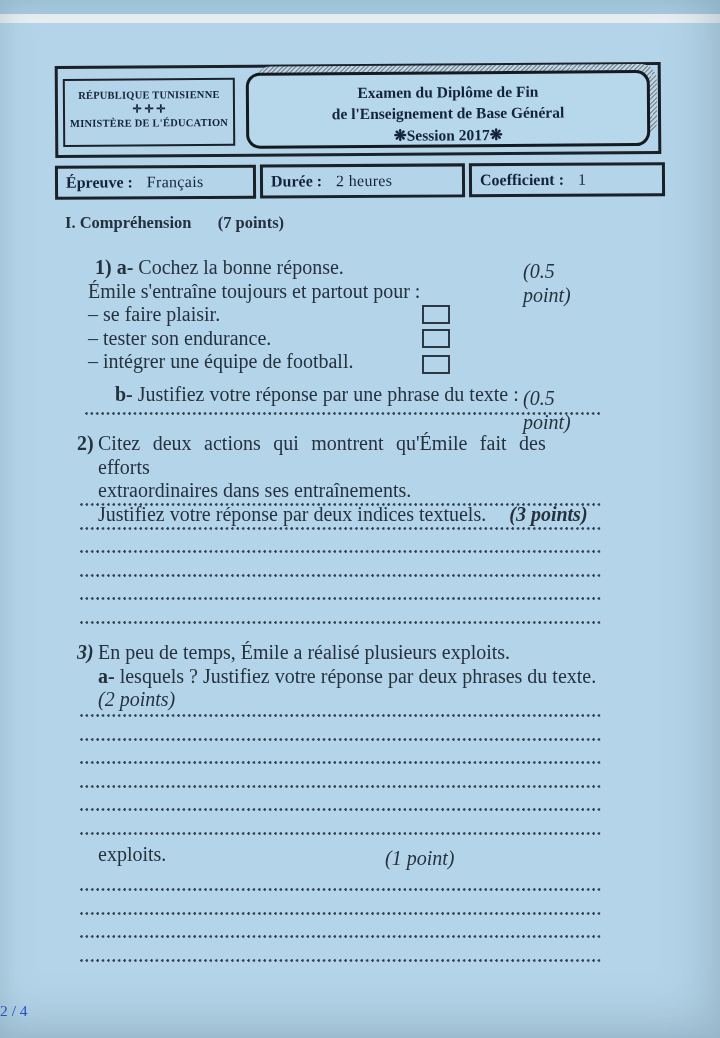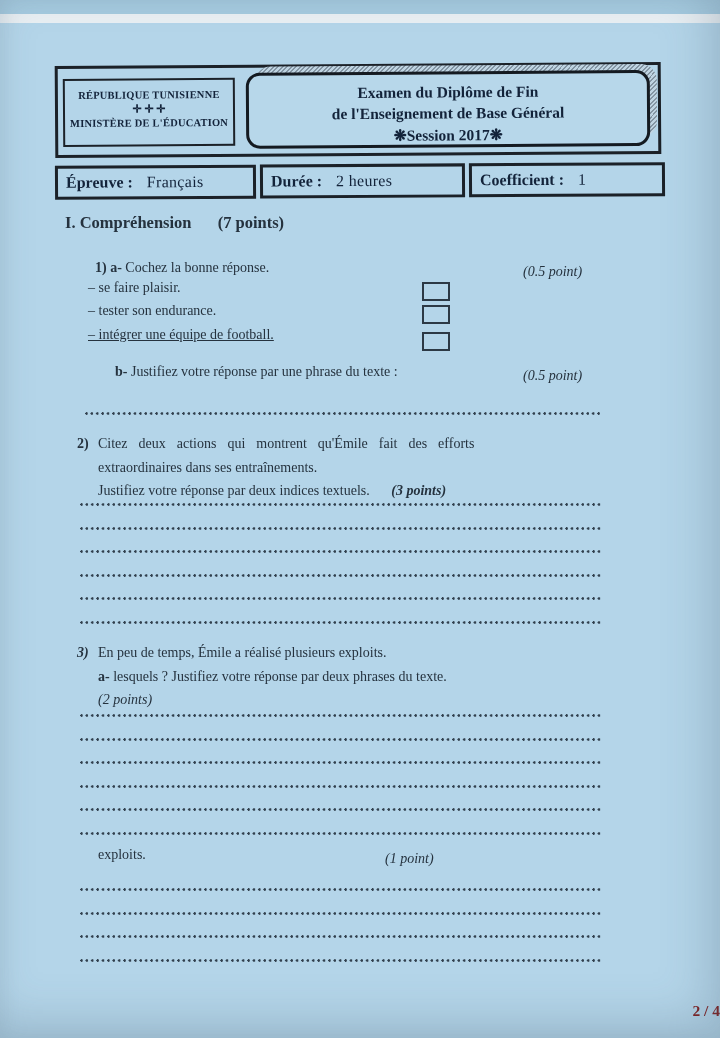--- a/index.html
+++ b/index.html
@@ -45,34 +45,34 @@
   .info-row { position: absolute; left: 55px; top: 164px; width: 610px; display: flex; gap: 4px; transform: rotate(-0.35deg); }
   .info-cell {
     border: 3px solid #1b2128; height: 34px; display: flex; align-items: center;
     padding-left: 8px; font-size: 16px; color: #13233a; white-space: nowrap;
   }
   .info-cell .lbl { font-weight: 600; }
   .info-cell .val { font-weight: normal; margin-left: 14px; letter-spacing: .3px; }
   .w1 { width: 201px; } .w2 { width: 205px; } .w3 { width: 196px; }
 
   
-  .block { position: absolute; left: 65px; width: 540px; font-size: 14px; color: #25323e; }
+  .block { position: absolute; left: 65px; width: 540px; font-size: 20px; color: #25323e; }
   .b   { font-weight: bold; }
   .bi  { font-weight: normal; font-style: italic; }
   .line { position: relative; line-height: 23.5px; }
   .pts-abs { position: absolute; top: 4px; font-weight: normal; font-style: italic; }
 
   .sec-title { top: 213px; font-size: 16.5px; font-weight: bold; }
   .sec-title .pts { margin-left: 22px; }
 
   .q1 { top: 256px; }
   .q1 .aline  { padding-left: 30px; }
   .q1 .intro  { padding-left: 23px; }
   .q1 .opt    { padding-left: 23px; position: relative; height: 23.5px; }
-  .q1 .opt3   { height: 26px; text-decoration: underline; }
+  .q1 .opt3   { height: 26px; }
   .cbox {
     position: absolute; left: 357px; top: 2px; width: 28px; height: 19px;
     border: 2px solid #2c3945; background: transparent; cursor: pointer;
   }
   .q1 .bline  { padding-left: 50px; margin-top: 7px; }
 
   .qline { position: relative; padding-left: 33px; line-height: 23.5px; }
   .qnum  { position: absolute; left: 12px; font-weight: bold; }
   .qnum-it { font-style: italic; }
   .ws-wide { word-spacing: 7.5px; }
@@ -90,22 +90,22 @@
   .dots-block { position: absolute; left: 80px; width: 522px; }
   .dots-narrow { left: 85px; width: 515px; }
   .dotline {
     height: 3px; margin-bottom: 20.5px;
     background-image: radial-gradient(circle at 1.5px 1.5px, #31404e 1.05px, rgba(49,64,78,0) 1.5px);
     background-size: 5.4px 3px; background-repeat: repeat-x;
   }
   .d1 { top: 412px; } .d2 { top: 503px; } .d3 { top: 714px; } .d4 { top: 888px; }
 
   .pagenum {
-    position: absolute; top: 1002px; left: 0; width: 720px; text-align: right;
-    font-size: 15.5px; font-weight: bold; color: #7f1d1d;
+    position: absolute; top: 1002px; left: 0; width: 720px; text-align: left;
+    font-size: 15.5px; font-weight: normal; color: #1d4ed8;
   }
 </style>
 </head>
 <body>
 
 <div class="page">
   <div class="scan-topband"></div>
   <div class="scan-strip"></div>
 
   <div class="header-frame">
@@ -143,20 +143,21 @@
     <span>I. Compréhension</span>
     <span class="pts">(7 points)</span>
   </div>
 
   <div class="block q1">
     <div class="line aline">
       <span class="b">1) a-</span>
       <span>Cochez la bonne réponse.</span>
       <span class="pts-abs" style="left:458px">(0.5 point)</span>
     </div>
+    <div class="line intro">Émile s'entraîne toujours et partout pour :</div>
     <div class="opt">
       <span>– se faire plaisir.</span>
       <span class="cbox"></span>
     </div>
     <div class="opt">
       <span>– tester son endurance.</span>
       <span class="cbox"></span>
     </div>
     <div class="opt opt3">
       <span>– intégrer une équipe de football.</span>

